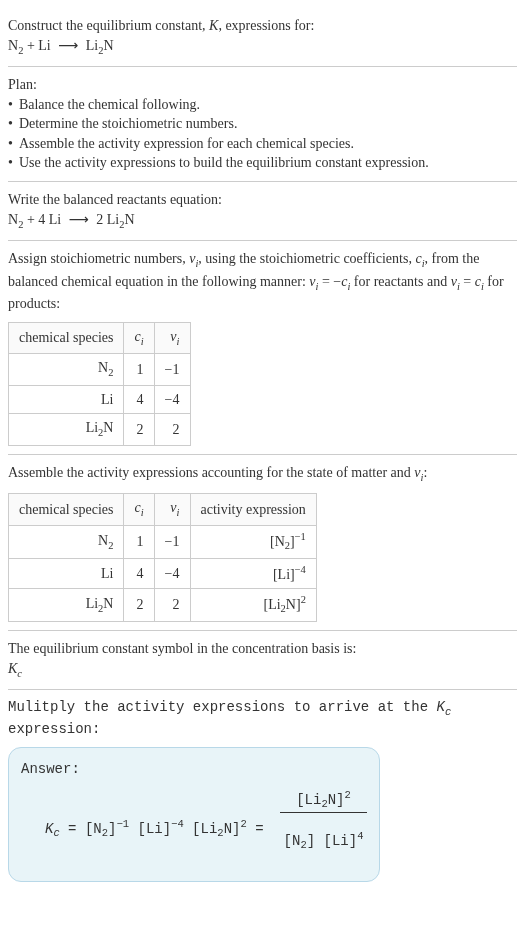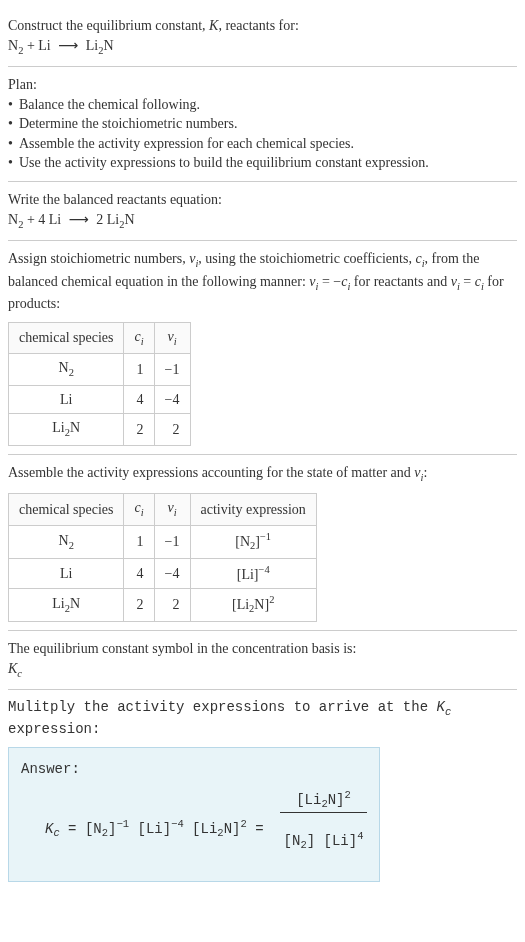--- a/index.html
+++ b/index.html
@@ -37,33 +37,33 @@
       display: inline-block;
       margin: 0 4px;
     }
     table {
       border-collapse: collapse;
       margin-top: 8px;
     }
     th, td {
       border: 1px solid #ccc;
       padding: 4px 10px;
-      text-align: center;
+      text-align: right;
       font-weight: normal;
     }
     th {
       background: #fafafa;
     }
     td.num {
       text-align: right;
     }
     .answer-box {
       background: #e8f4f8;
       border: 1px solid #b8d8e8;
-      border-radius: 0;
+      border-radius: 13px;
       padding: 12px;
       margin-top: 8px;
       display: inline-block;
     }
     .answer-label {
       margin-bottom: 8px;
     }
     .frac {
       display: inline-block;
       vertical-align: middle;
@@ -98,21 +98,21 @@
       align-items: center;
       gap: 16px;
       padding-left: 24px;
     }
   </style>
 </head>
 <body>
 
 <div class="section">
   <div>
-    <span>Construct the equilibrium constant, </span><span class="italic">K</span><span>, reactants for:</span>
+    <span>Construct the equilibrium constant, </span><span class="italic">K</span><span>, expressions for:</span>
   </div>
   <div class="equation">
     <span><span>N</span><sub>2</sub></span><span> + </span><span>Li</span>
     <span class="arrow">⟶</span>
     <span><span>Li</span><sub>2</sub><span>N</span></span>
   </div>
 </div>
 
 <div class="section">
   <div>Plan:</div>

